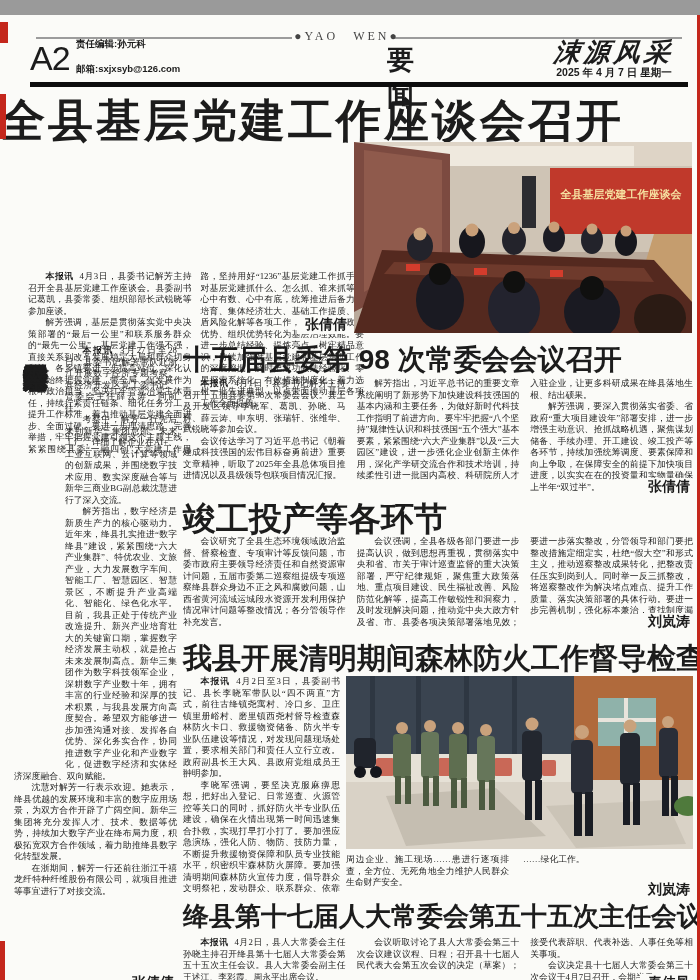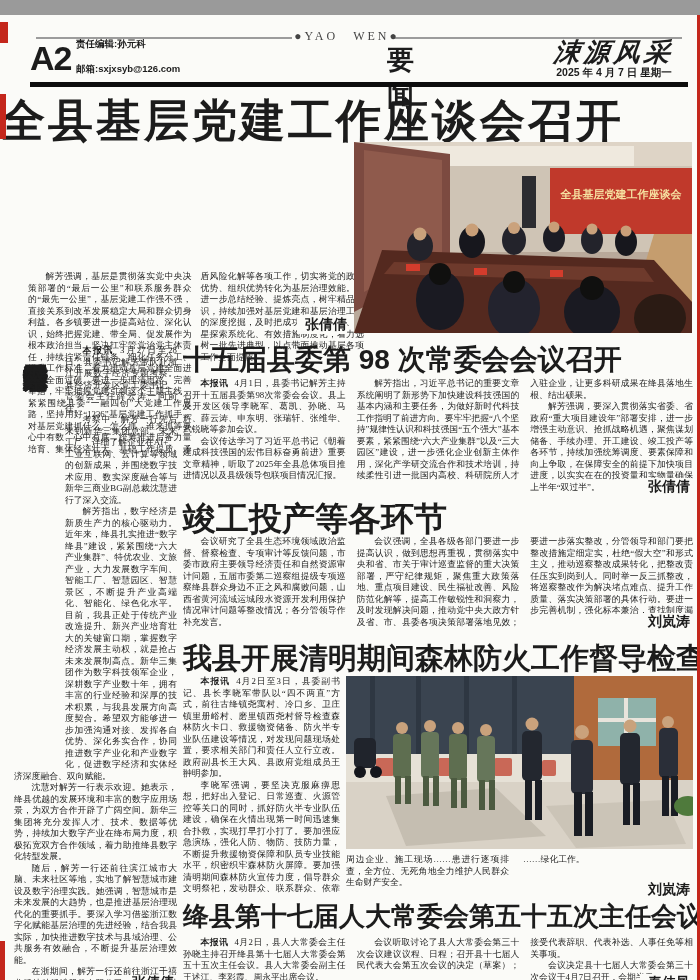--- a/index.html
+++ b/index.html
@@ -5,21 +5,21 @@
   html,body{margin:0;padding:0;background:#9a9a9a;}
   .page{position:relative;width:700px;height:980px;margin:15px auto;background:#fbfbf8;
         font-family:"Liberation Serif",serif;color:#1c1c1c;overflow:hidden;}
   
   .grayline{position:absolute;top:22px;height:2px;background:#9c9c9c;}
   .gl-left{left:36px;width:256px;}
   .gl-right{left:392px;width:290px;}
   .pinyin{position:absolute;top:13px;left:282px;width:130px;text-align:center;
           font-size:12px;letter-spacing:3px;color:#444;font-family:"Liberation Serif",serif;}
   .pageno{position:absolute;top:24px;left:30px;font-family:"Liberation Sans",sans-serif;
-          font-weight:700;font-size:34px;letter-spacing:-1px;}
+          font-weight:400;font-size:34px;letter-spacing:-1px;}
   .edline{position:absolute;left:76px;font-family:"Liberation Sans",sans-serif;
           font-weight:bold;font-size:9.5px;}
   .ed1{top:23px;} .ed2{top:48px;}
   .secname{position:absolute;top:27px;left:290px;width:160px;text-align:right;
            font-weight:900;font-size:27px;letter-spacing:36px;text-indent:36px;}
   .masthead{position:absolute;top:20px;left:538px;width:152px;text-align:center;
             font-style:italic;font-weight:900;font-size:26px;letter-spacing:4px;
             transform:skewX(-6deg);}
   .pdate{position:absolute;top:51px;left:538px;width:152px;text-align:center;
          font-family:"Liberation Sans",sans-serif;font-weight:bold;font-size:10.5px;}
@@ -76,20 +76,21 @@
   <div class="edline ed2">邮箱:sxjxsyb@126.com</div>
   <div class="secname">要　闻</div>
   <div class="masthead">涑源风采</div>
   <div class="pdate">2025 年 4 月 7 日  星期一</div>
   <div class="thickbar"></div>
 
   <div class="mainhead">全县基层党建工作座谈会召开</div>
 
   <div class="a1wrap">
     <div class="a1text bt">
+      <p><span class="bx">本报讯</span><span>4月3日，县委书记解芳主持召开全县基层党建工作座谈会。县委副书记葛凯，县委常委、组织部部长武锐晓等参加座谈。</span></p>
       <p>解芳强调，基层是贯彻落实党中央决策部署的“最后一公里”和联系服务群众的“最先一公里”，基层党建工作强不强，直接关系到改革发展稳定大局和群众切身利益。各乡镇要进一步提高站位、深化认识，始终把握党建、带全局、促发展作为根本政治担当，坚决扛牢管党治党主体责任，持续拧紧责任链条、细化任务分工、提升工作标准，着力推动基层党建全面进步、全面过硬。要进一步理清思路、完善举措，牢牢把握党建引领这个主题主线，紧紧围绕县委“一融四创”大党建工作思路，坚持用好“1236”基层党建工作抓手，对基层党建抓什么、怎么抓、谁来抓等要心中有数、心中有底，统筹推进后备力量培育、集体经济壮大、基础工作提质、矛盾风险化解等各项工作，切实将党的政治优势、组织优势转化为基层治理效能。要进一步总结经验、提炼亮点，树牢精品意识，持续加强对基层党建和基层治理工作的深度挖掘，及时把成功做法经验化、零星探索系统化、有效措施制度化，着力选树一批先进典型，以点带面推动基层各项工作全面提质。</p>
     </div>
     <span class="sig">张倩倩</span>
   </div>
 
   <svg class="photo1" viewBox="0 0 338 191" preserveAspectRatio="none">
     <rect x="0" y="0" width="338" height="191" fill="#b9a99a"></rect>
     <rect x="0" y="0" width="338" height="34" fill="#ded4c6"></rect>
     <rect x="30" y="4" width="250" height="22" fill="#efe9de"></rect>
     <polygon points="0,0 96,12 96,120 0,170" fill="#7c4a40"></polygon>
@@ -124,21 +125,20 @@
     <rect x="120" y="126" width="13" height="7" fill="#d43c2c"></rect>
     <rect x="196" y="128" width="13" height="7" fill="#d43c2c"></rect>
   </svg>
 
   <div class="a2wrap bt">
     <div class="vhead">解芳带队赴浙江开展数字经济专题考察</div>
     <p><span class="bx">本报讯</span><span>3月27日至28日，县委书记解芳带队赴浙江开展数字经济专题考察。县经济开发区党工委书记、管委会主任薛云涛一同前往。</span></p>
     <p>考察中，解芳一行先后来到新华三集团总部、未来工厂，详细了解企业在AI+、工业互联网、云计算等领域的创新成果，并围绕数字技术应用、数实深度融合等与新华三商业BG副总裁沈慧进行了深入交流。</p>
     <p>解芳指出，数字经济是新质生产力的核心驱动力。近年来，绛县扎实推进“数字绛县”建设，紧紧围绕“六大产业集群”、特优农业、文旅产业，大力发展数字车间、智能工厂、智慧园区、智慧景区，不断提升产业高端化、智能化、绿色化水平。目前，我县正处于传统产业改造提升、新兴产业培育壮大的关键窗口期，掌握数字经济发展主动权，就是抢占未来发展制高点。新华三集团作为数字科技领军企业，深耕数字产业数十年，拥有丰富的行业经验和深厚的技术积累，与我县发展方向高度契合。希望双方能够进一步加强沟通对接、发挥各自优势、深化务实合作，协同推进数字产业化和产业数字化，促进数字经济和实体经济深度融合、双向赋能。</p>
     <p>沈慧对解芳一行表示欢迎。她表示，绛县优越的发展环境和丰富的数字应用场景，为双方合作开辟了广阔空间。新华三集团将充分发挥人才、技术、数据等优势，持续加大数字产业在绛布局力度，积极拓宽双方合作领域，着力助推绛县数字化转型发展。</p>
-    <p>随后，解芳一行还前往滨江城市大脑、未来社区等地，实地了解智慧城市建设及数字治理实践。她强调，智慧城市是未来发展的大趋势，也是推进基层治理现代化的重要抓手。要深入学习借鉴浙江数字化赋能基层治理的先进经验，结合我县实际，加快推进数字技术与县域治理、公共服务有效融合，不断提升基层治理效能。</p>
     <p>在浙期间，解芳一行还前往浙江千禧龙纤特种纤维股份有限公司，就项目推进等事宜进行了对接交流。</p>
     <span class="sig">张倩倩</span>
   </div>
 
   <div class="h2" style="top:326px;font-size:28px;">十五届县委第 98 次常委会会议召开</div>
   <div class="relwrap" style="top:363px;left:183px;width:510px;height:119px;">
     <div class="cols3 bt" style="top:0;left:0;height:119px;">
       <p><span class="bx">本报讯</span><span>4月1日，县委书记解芳主持召开十五届县委第98次常委会会议。县上及开发区领导李晓军、葛凯、孙晓、马辉、薛云涛、申东明、张瑞轩、张维华、武锐晓等参加会议。</span></p>
       <p>会议传达学习了习近平总书记《朝着建成科技强国的宏伟目标奋勇前进》重要文章精神，听取了2025年全县总体项目推进情况以及县级领导包联项目情况汇报。</p>
       <p>解芳指出，习近平总书记的重要文章系统阐明了新形势下加快建设科技强国的基本内涵和主要任务，为做好新时代科技工作指明了前进方向。要牢牢把握“八个坚持”规律性认识和科技强国“五个强大”基本要素，紧紧围绕“六大产业集群”以及“三大园区”建设，进一步强化企业创新主体作用，深化产学研交流合作和技术培训，持续柔性引进一批国内高校、科研院所人才入驻企业，让更多科研成果在绛县落地生根、结出硕果。</p>

